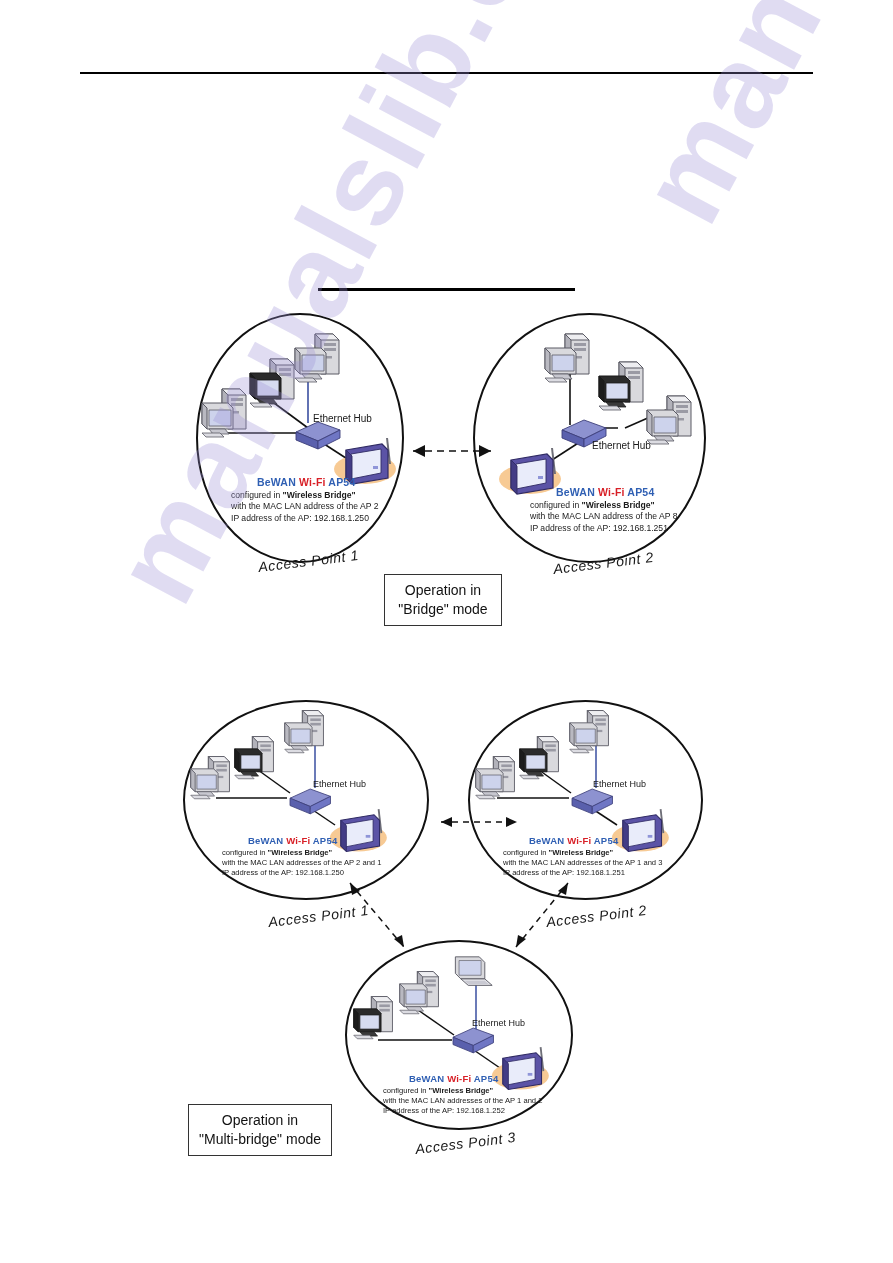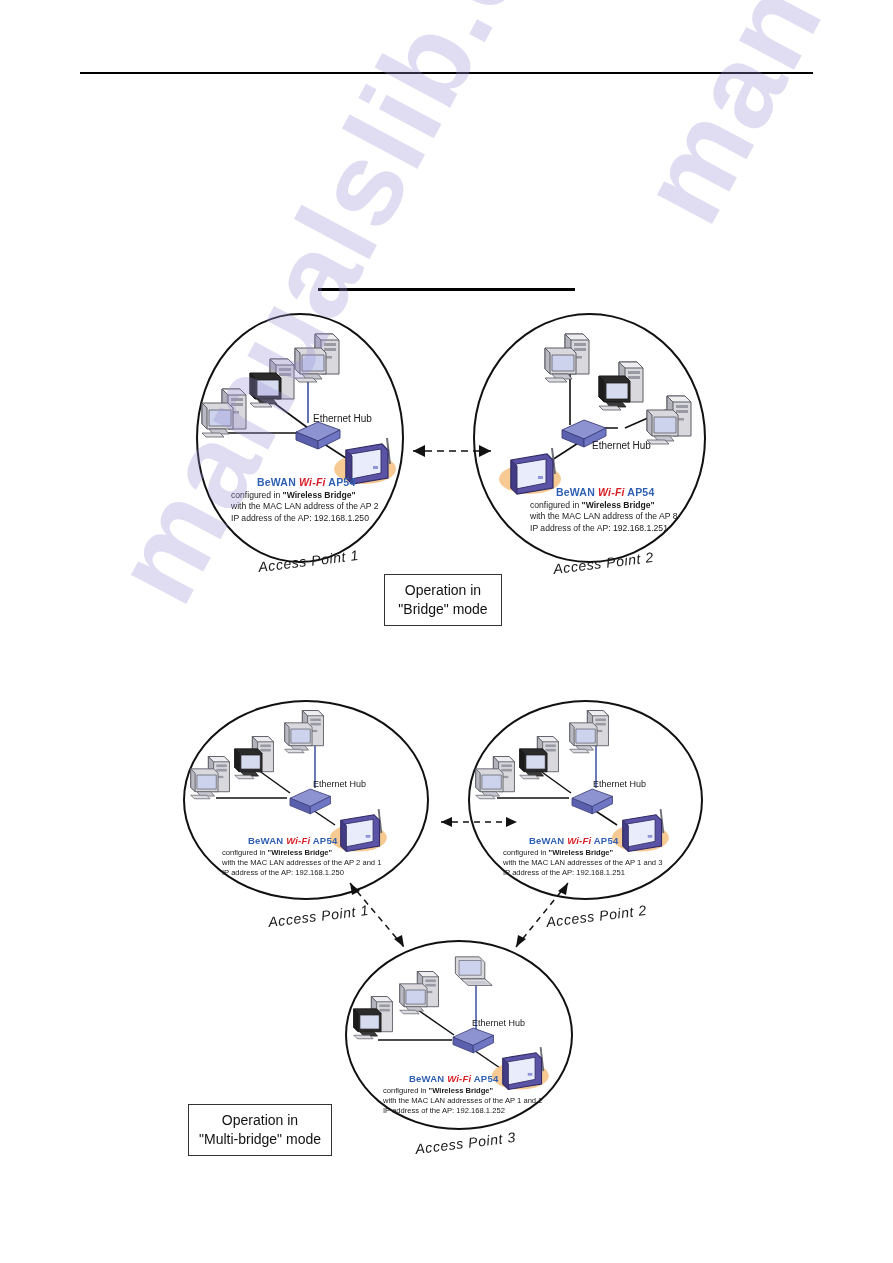--- a/index.html
+++ b/index.html
@@ -93,21 +93,21 @@
     font-family: "Liberation Sans", sans-serif;
     line-height: 1.32;
     white-space: nowrap;
   }
   .ap-text .logo {
     font-size: 10.5px;
     font-weight: 700;
     letter-spacing: .2px;
   }
   .ap-text .logo .bewan { color: #2f5fb3; margin-left: 26px; }
-  .ap-text .logo .wifi  { color: #d81f26; font-style: italic; }
+  .ap-text .logo .wifi  { color: #d81f26; }
   .ap-text .logo .model { color: #2f5fb3; }
   .ap-text .line {
     font-size: 8.6px;
     color: #1a1a1a;
   }
   .ap-text .line b { font-weight: 700; }
   .ap-text.small .logo { font-size: 9.5px; }
   .ap-text.small .line { font-size: 7.6px; }
 
   

